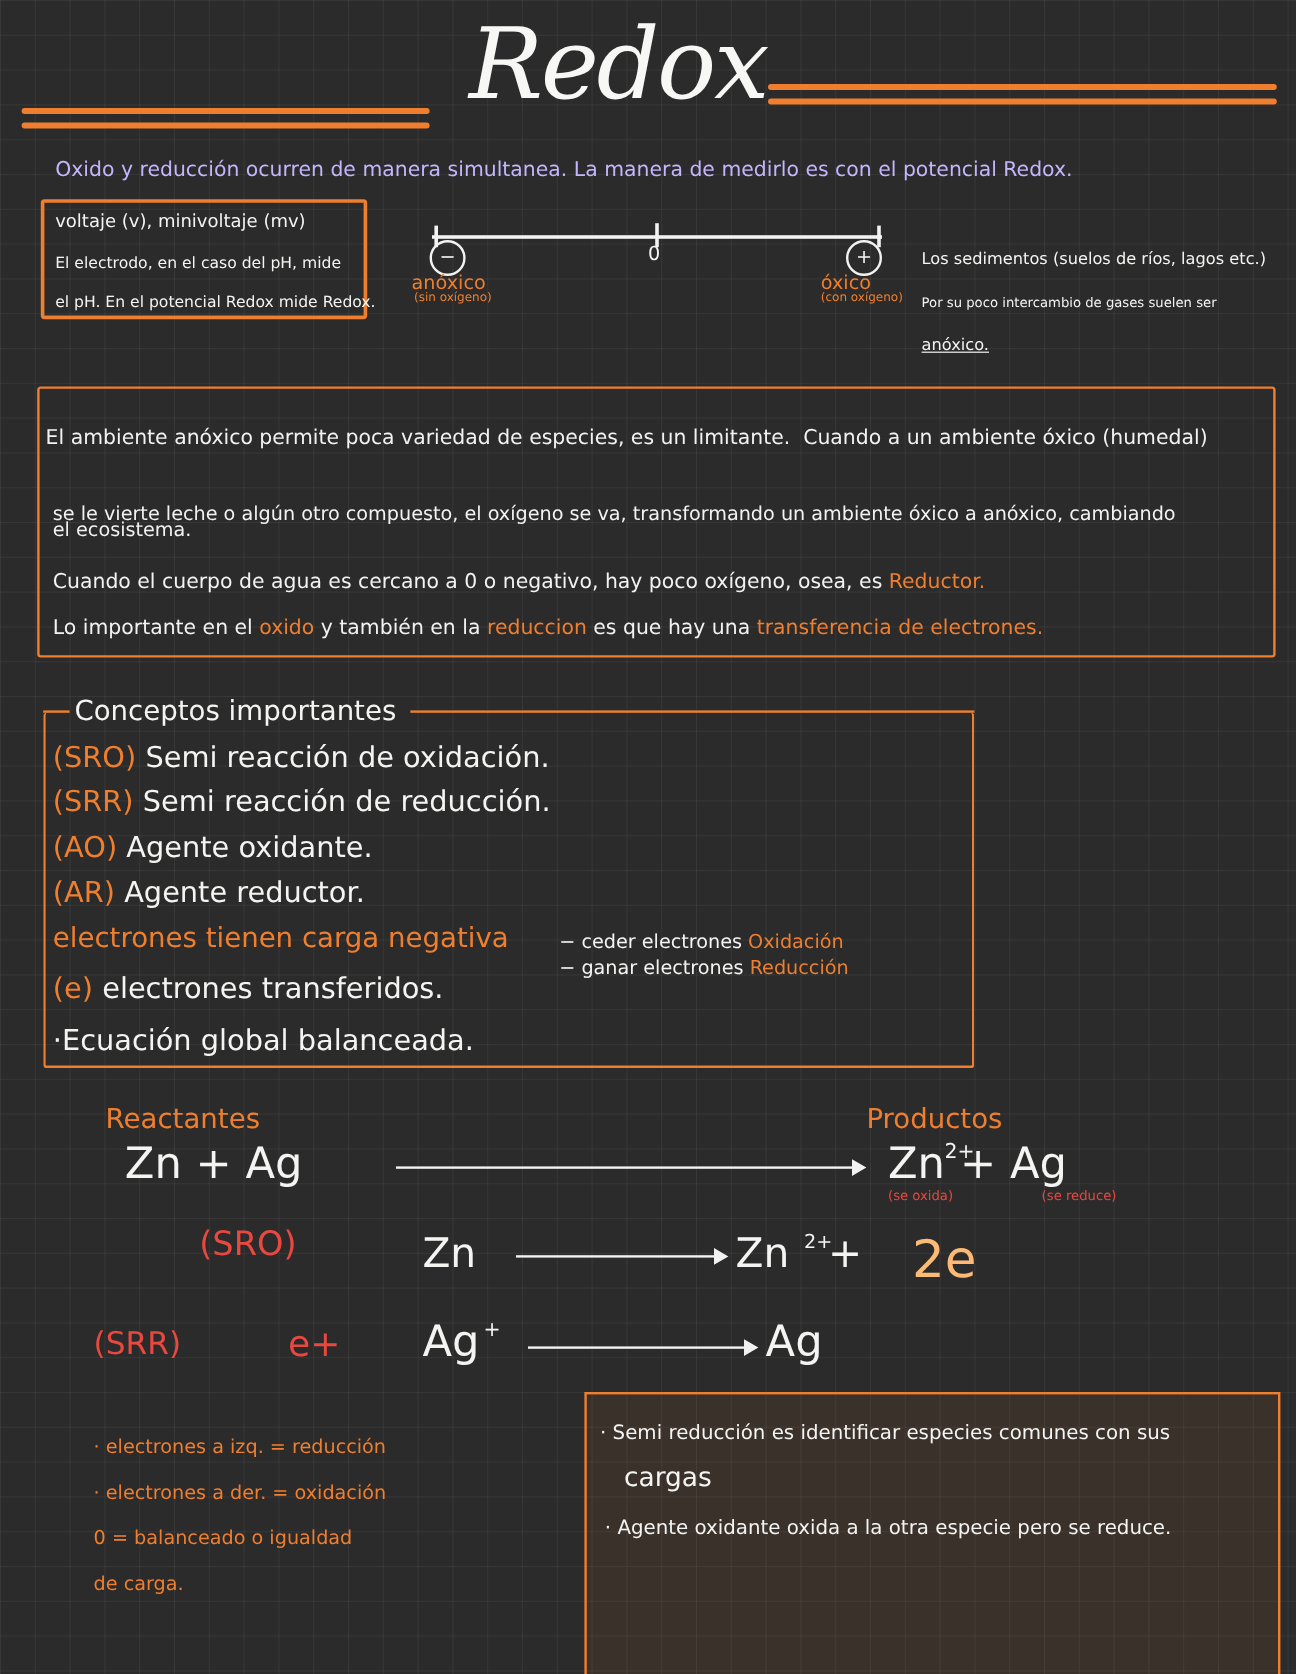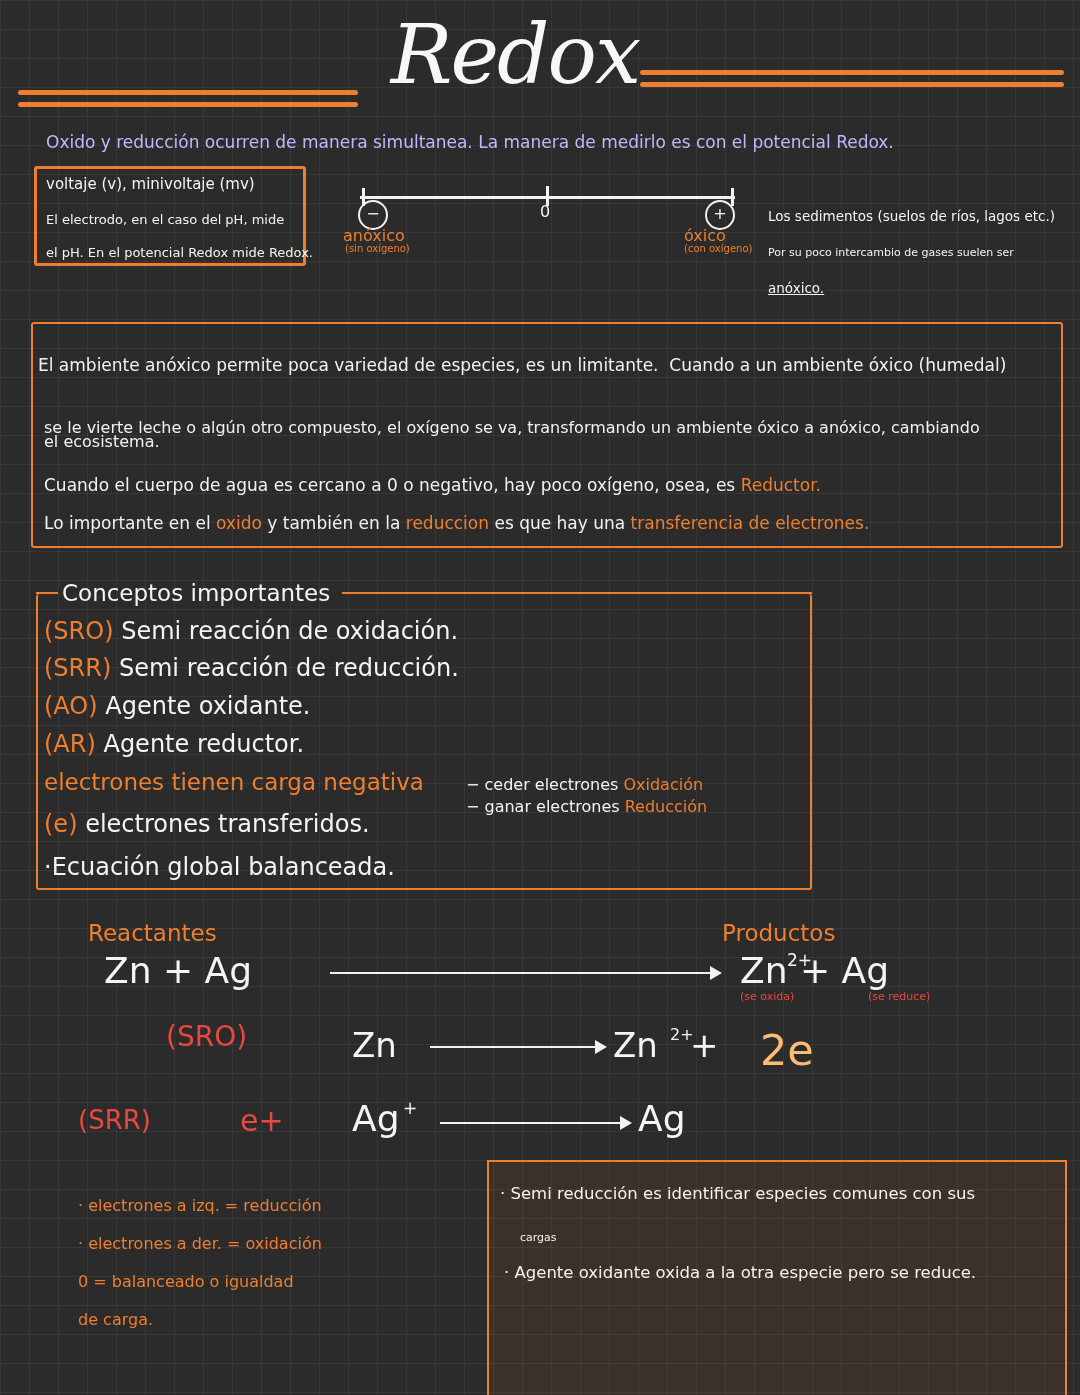--- a/index.html
+++ b/index.html
@@ -150,21 +150,21 @@
   #nl1{left:78px;top:1196px;font-size:16px;color:#ef7f2e;}
   #nl2{left:78px;top:1234px;font-size:16px;color:#ef7f2e;}
   #nl3{left:78px;top:1272px;font-size:16px;color:#ef7f2e;}
   #nl4{left:78px;top:1310px;font-size:16px;color:#ef7f2e;}
 
   #note-box{
     position:absolute;left:487px;top:1160px;width:576px;height:235px;
     border:2px solid #ef7f2e;background:rgba(239,127,46,0.08);
   }
   #rb1{left:500px;top:1184px;font-size:16.5px;color:#f4f4f2;}
-  #rb1b{left:520px;top:1219px;font-size:11px;color:#f4f4f2;margin-top:12px;}
+  #rb1b{left:520px;top:1219px;font-size:22px;color:#f4f4f2;}
   #rb2{left:504px;top:1263px;font-size:16.5px;color:#f4f4f2;}
   #rb3{left:500px;top:1305px;font-size:16.5px;color:#f4f4f2;}
 </style>
 </head>
 <body>
 
 <div class="grid"></div>
 
 <div class="layer">
 

